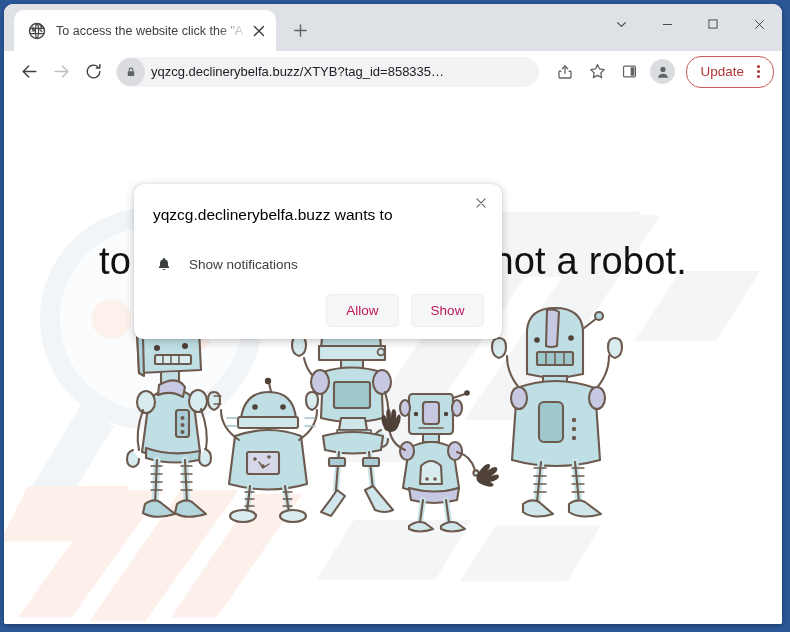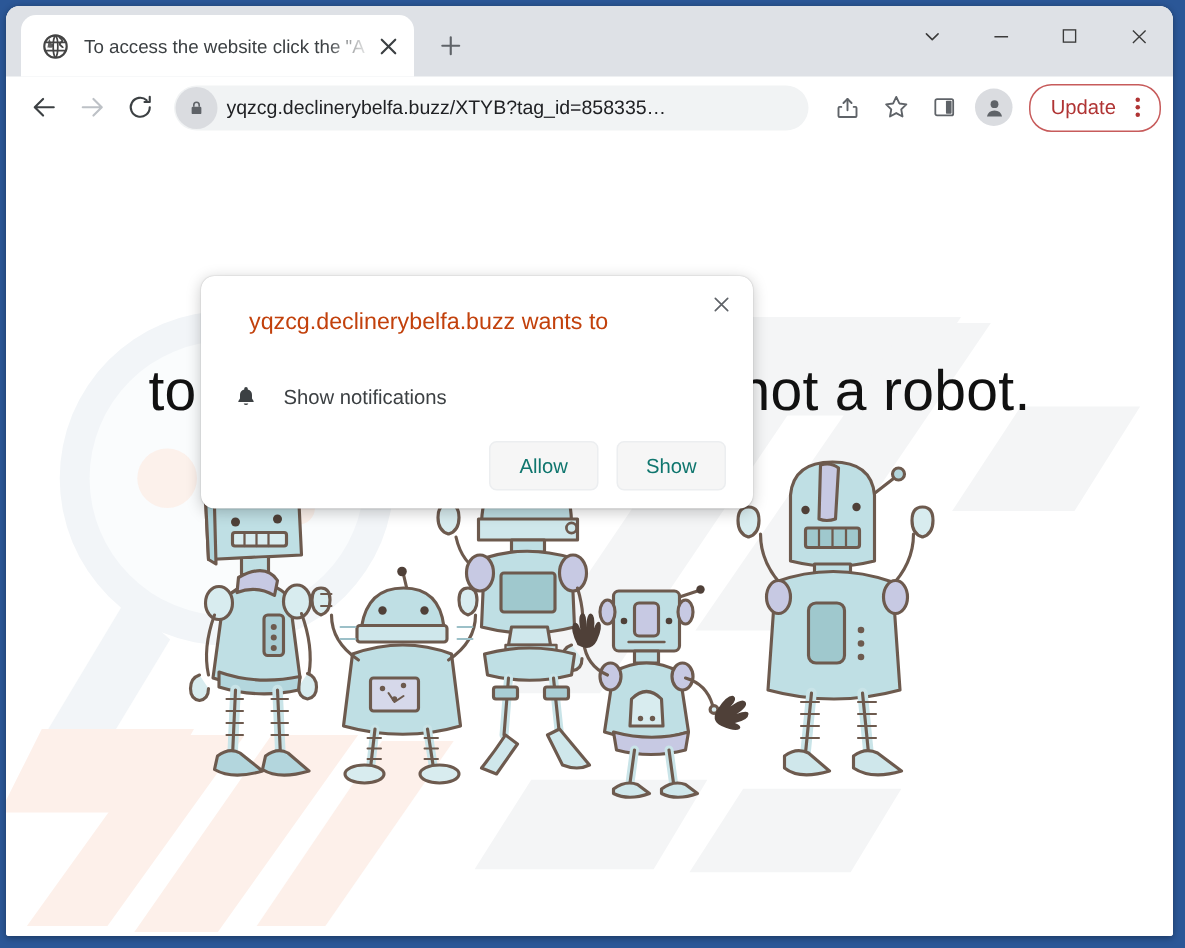--- a/index.html
+++ b/index.html
@@ -198,23 +198,22 @@
   }
   #permission-close {
     position: absolute;
     right: 8px; top: 6px;
     width: 26px; height: 26px;
     display: flex; align-items: center; justify-content: center;
     color: #5f6368; border-radius: 50%;
   }
   #permission-title {
     font-size: 15.5px;
-    color: #c2410c;
+    color: #000000;
     padding: 6px 26px 0 1px;
-    margin-left: 13px;
   }
   #permission-row {
     display: flex; align-items: center;
     margin-top: 32px;
     padding-left: 2px;
   }
   #permission-bell { width: 20px; flex: none; color: #3c4043; display:flex; align-items:center; justify-content:center;}
   #permission-item-label {
     font-size: 13.5px;
     color: #3c4043;
@@ -222,21 +221,21 @@
   }
   #permission-actions {
     display: flex; justify-content: flex-end;
     gap: 12px;
     margin-top: 22px;
   }
   .perm-btn {
     min-width: 73px; height: 33px;
     border-radius: 5px;
     background: #f6f6f6;
-    color: #0f766e;
+    color: #be185d;
     font-size: 13.5px;
     display: flex; align-items: center; justify-content: center;
     padding: 0 14px;
     border: 1px solid #eceef0;
   }
 </style>
 </head>
 <body>
 
 <div id="window-frame">

